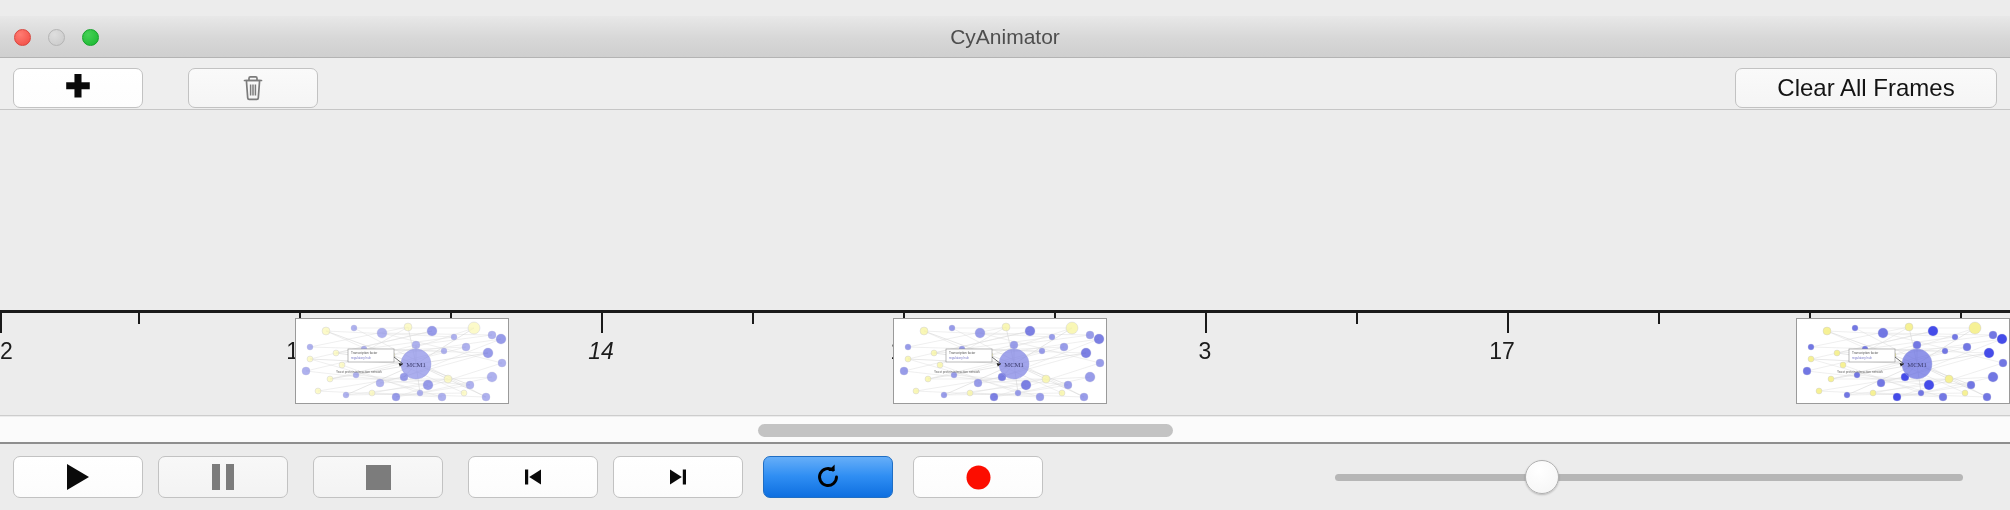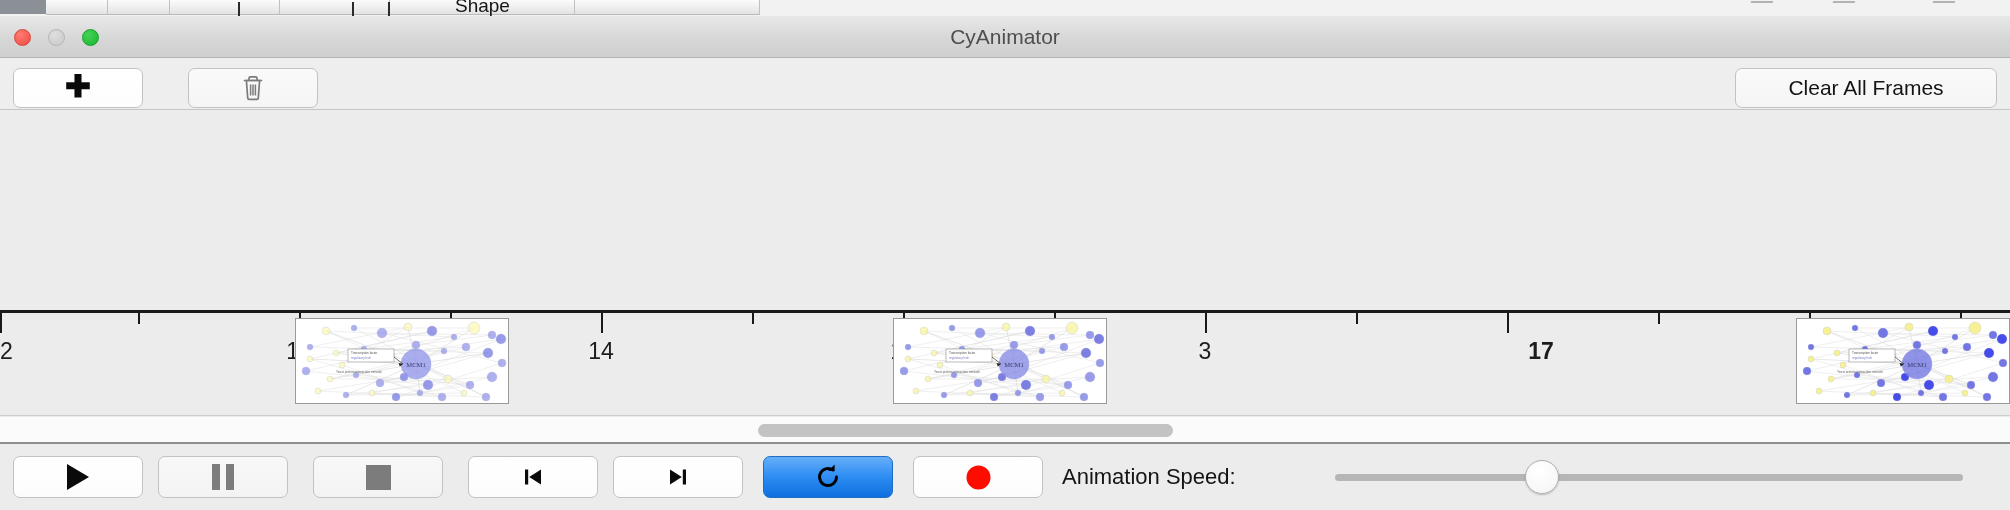--- a/index.html
+++ b/index.html
@@ -109,21 +109,21 @@
     align-items: center;
     justify-content: center;
     cursor: pointer;
     background: linear-gradient(to bottom, #ffffff, #fdfdfd);
   }
   .tb-btn.muted { background: linear-gradient(to bottom, #fafafa, #f5f5f5); }
   .btn-add   { left: 13px;  width: 130px; }
   .btn-del   { left: 188px; width: 130px; }
   .btn-clear {
     left: 1735px; width: 262px;
-    font-size: 21px; color: #141414;
+    font-size: 24px; color: #141414;
   }
   .plus-glyph {
     font-size: 31px; font-weight: bold; color: #0a0a0a;
     line-height: 1; margin-top: -3px;
   }
   .trash-ico { width: 22px; height: 26px; }
 
   
   .timeline {
     position: absolute;
@@ -278,36 +278,20 @@
     left: 0; top: 443px;
     width: 2010px; height: 1px;
     background: #8e8e8e;
   }
 </style>
 </head>
 <body>
 
 <div id="app">
 
-  <div class="bg-strip">
-    <div class="bg-dark"></div>
-    <div class="bg-chunk" style="left:46px;  width:62px;"></div>
-    <div class="bg-chunk" style="left:108px; width:62px;"></div>
-    <div class="bg-chunk" style="left:170px; width:110px;"></div>
-    <div class="bg-chunk" style="left:280px; width:110px;"></div>
-    <div class="bg-chunk" style="left:390px; width:185px;"></div>
-    <div class="bg-chunk" style="left:575px; width:185px;"></div>
-    <div class="bg-tick" style="left:238px;"></div>
-    <div class="bg-tick" style="left:352px;"></div>
-    <div class="bg-tick" style="left:388px;"></div>
-    <div class="bg-shape-label">Shape</div>
-    <div class="bg-slant" style="left:1748px;"></div>
-    <div class="bg-slant" style="left:1830px;"></div>
-    <div class="bg-slant" style="left:1930px;"></div>
-  </div>
 
   <div class="titlebar">
     <div class="traffic tl-close"></div>
     <div class="traffic tl-min"></div>
     <div class="traffic tl-max"></div>
     <div class="win-title">CyAnimator</div>
   </div>
 
   <div class="toolbar">
 
@@ -330,27 +314,27 @@
 
   <div class="timeline">
 
     <div class="axis-line"></div>
     <div id="ticks-host">
         <div class="tick major" style="left: 0px;"></div>
         <div class="tick-label" style="left: 0px;">12</div>
         <div class="tick major" style="left: 299px;"></div>
         <div class="tick-label" style="left: 299px;">13</div>
         <div class="tick major" style="left: 601px;"></div>
-        <div class="tick-label" style="left: 601px;">14</div>
+        <div class="tick-label" style="left: 601px; font-style: italic;">14</div>
         <div class="tick major" style="left: 903px;"></div>
         <div class="tick-label" style="left: 903px;">15</div>
         <div class="tick major" style="left: 1205px;"></div>
         <div class="tick-label" style="left: 1205px;">3</div>
         <div class="tick major" style="left: 1507px;"></div>
-        <div class="tick-label" style="left: 1541px; font-weight: bold;">17</div>
+        <div class="tick-label" style="left: 1502px;">17</div>
         <div class="tick major" style="left: 1809px;"></div>
         <div class="tick-label" style="left: 1809px;">18</div>
         <div class="tick minor" style="left: 138px;"></div>
         <div class="tick minor" style="left: 450px;"></div>
         <div class="tick minor" style="left: 752px;"></div>
         <div class="tick minor" style="left: 1054px;"></div>
         <div class="tick minor" style="left: 1356px;"></div>
         <div class="tick minor" style="left: 1658px;"></div>
         <div class="tick minor" style="left: 1960px;"></div>
       </div>
@@ -710,20 +694,19 @@
         <path d="M21.6 2.6 L21.6 9.1 L15.1 9.1 Z" fill="#000"></path>
       </svg>
     </div>
 
     <div class="pb-btn b-rec">
       <svg width="27" height="27" viewBox="0 0 27 27">
         <circle cx="13.5" cy="13.5" r="12" fill="#fc0d00"></circle>
       </svg>
     </div>
 
-    <div class="speed-label">Animation Speed:</div>
 
     <div class="slider">
       <div class="slider-track"></div>
       <div class="slider-thumb" id="speed-thumb" style="left: 190.24px;"></div>
     </div>
   </div>
 </div>
 
 </body></html>

